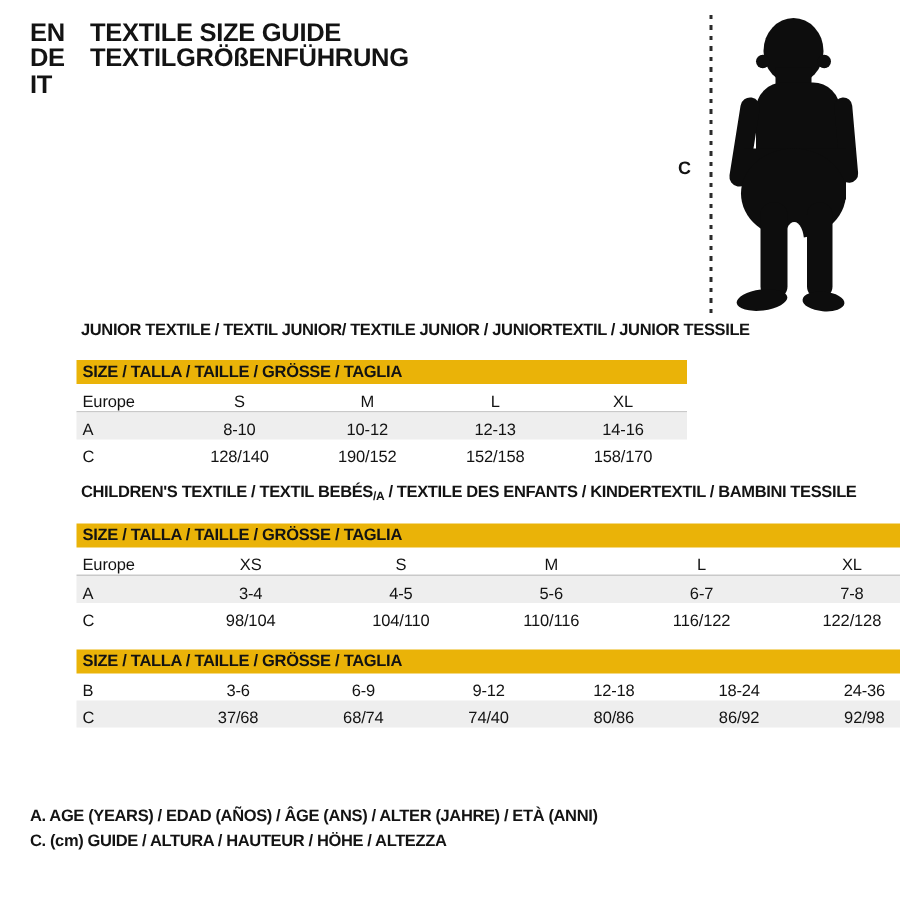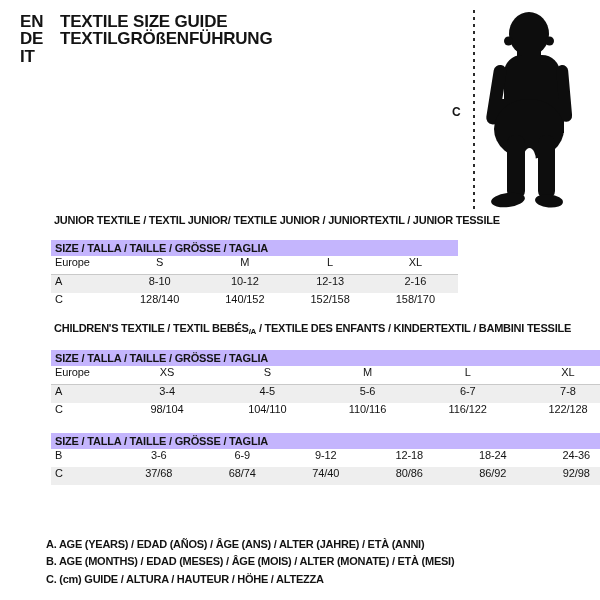--- a/index.html
+++ b/index.html
@@ -20,31 +20,31 @@
   
   .section{position:absolute;left:18px;margin-left:33px;}
   .s1{top:213px;width:407px;}
   .s2{top:321px;width:567px;}
   .s3{top:428px;width:567px;}
   .tbl-title{font-weight:700;font-size:11px;letter-spacing:-0.25px;white-space:nowrap;
              line-height:15px;margin-left:3px;}
   .s1 .tbl{margin-top:12px;}
   .s2 .tbl{margin-top:11px;}
   .s3 .tbl{margin-top:5px;}
-  .size-bar{height:16px;background:#c4b5fd;display:flex;align-items:center;
+  .size-bar{height:16px;background:#eab308;display:flex;align-items:center;
             padding-left:4px;font-size:11px;font-weight:700;letter-spacing:-0.2px;}
-  .trow{display:flex;height:18px;align-items:flex-start;font-size:11px;letter-spacing:-0.1px;}
+  .trow{display:flex;height:18px;align-items:flex-end;font-size:11px;letter-spacing:-0.1px;}
   .trow.hdr{border-bottom:1px solid #c9c9c9;}
   .trow.shaded{background:#eeeeee;}
   .tlabel{width:62px;padding-left:4px;}
   .tcell{flex:1 1 0;text-align:center;}
   .subscript{font-size:8px;vertical-align:-2px;}
 
   
-  .legend{position:absolute;left:20px;top:535px;font-weight:700;font-size:11px;letter-spacing:-0.25px;margin-left:26px;}
+  .legend{position:absolute;left:20px;top:535px;font-weight:700;font-size:11px;letter-spacing:-0.25px;}
   .legend .legend-line{height:17.5px;display:flex;align-items:center;white-space:nowrap;}
 </style>
 </head>
 <body>
 
 <div class="canvas">
 
   <div class="lang">
     <div class="lang-row">
       <span class="lang-code">EN</span>
@@ -94,26 +94,26 @@
             <div class="tcell">S</div>
             <div class="tcell">M</div>
             <div class="tcell">L</div>
             <div class="tcell">XL</div>
           </div>
           <div class="trow shaded">
             <div class="tlabel">A</div>
             <div class="tcell">8-10</div>
             <div class="tcell">10-12</div>
             <div class="tcell">12-13</div>
-            <div class="tcell">2-16</div>
+            <div class="tcell">14-16</div>
           </div>
           <div class="trow">
             <div class="tlabel">C</div>
             <div class="tcell">128/140</div>
-            <div class="tcell">140/152</div>
+            <div class="tcell">190/152</div>
             <div class="tcell">152/158</div>
             <div class="tcell">158/170</div>
           </div>
         </div>
     </div>
   </div>
 
   <div class="section s2">
     <div class="tbl-title">
         <div><span>CHILDREN'S TEXTILE / TEXTIL BEBÉS</span><span class="subscript">/A</span><span> / TEXTILE DES ENFANTS / KINDERTEXTIL / BAMBINI TESSILE</span></div>
@@ -170,17 +170,16 @@
             <div class="tcell">80/86</div>
             <div class="tcell">86/92</div>
             <div class="tcell">92/98</div>
           </div>
         </div>
     </div>
   </div>
 
   <div class="legend">
     <div class="legend-line">A. AGE (YEARS) / EDAD (AÑOS) / ÂGE (ANS) / ALTER (JAHRE) / ETÀ (ANNI)</div>
-    <div class="legend-line">B. AGE (MONTHS) / EDAD (MESES) / ÂGE (MOIS) / ALTER (MONATE) / ETÀ (MESI)</div>
     <div class="legend-line">C. (cm) GUIDE / ALTURA / HAUTEUR / HÖHE / ALTEZZA</div>
   </div>
 
 </div>
 
 </body></html>

